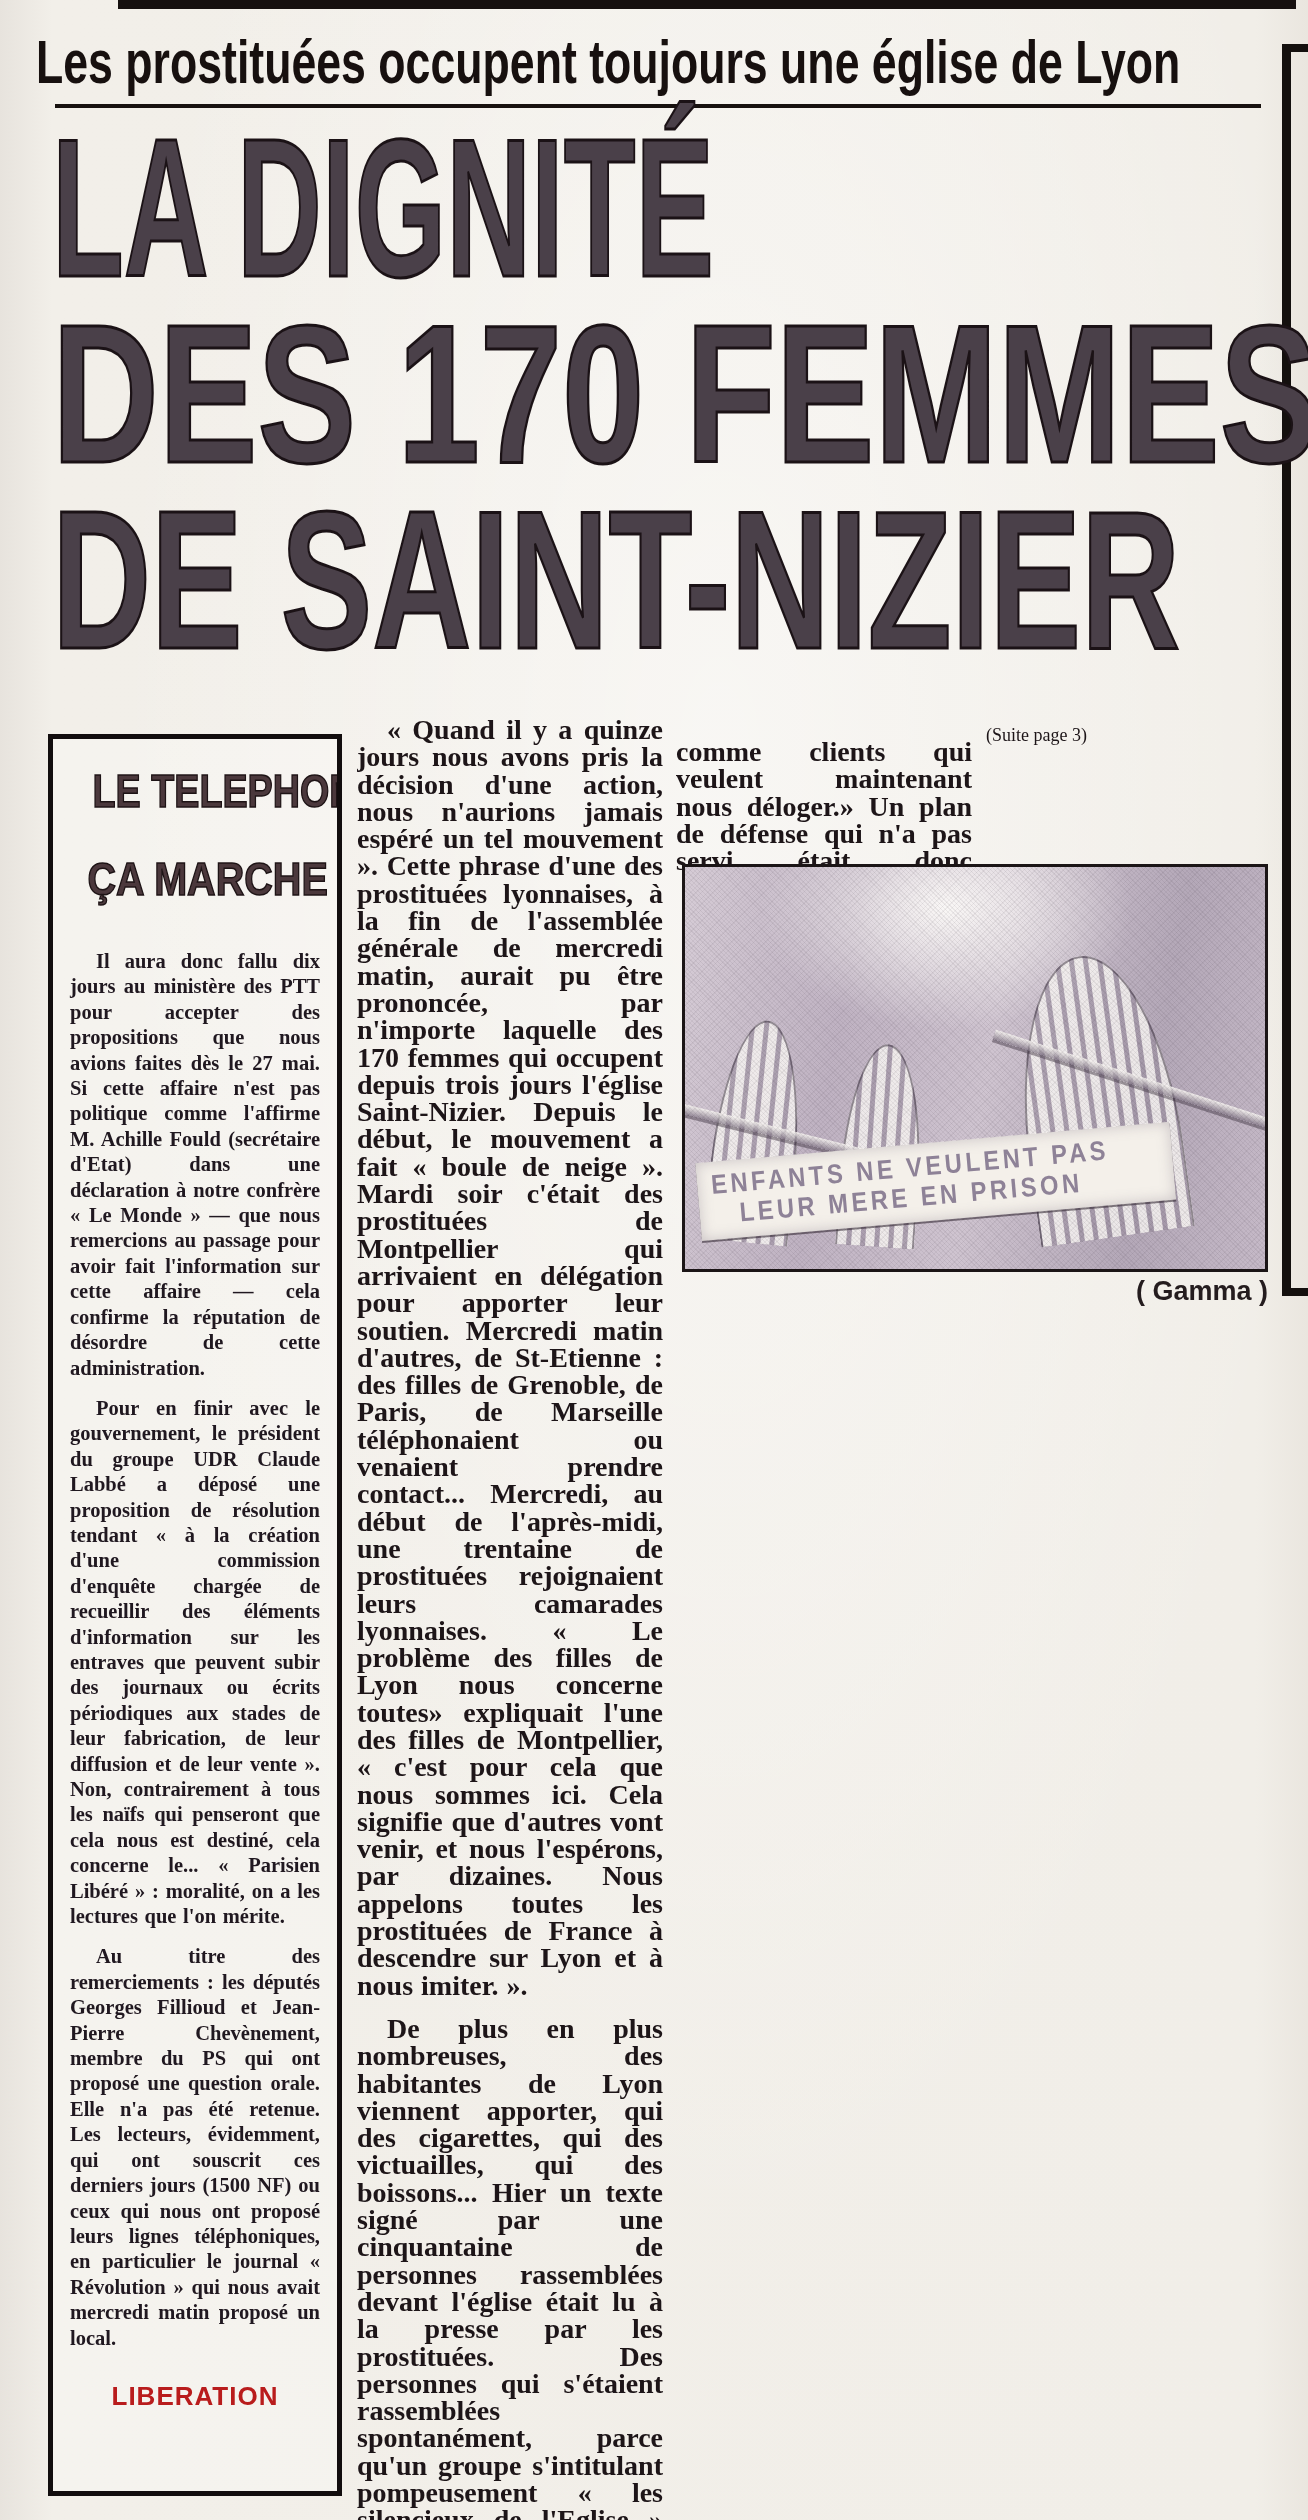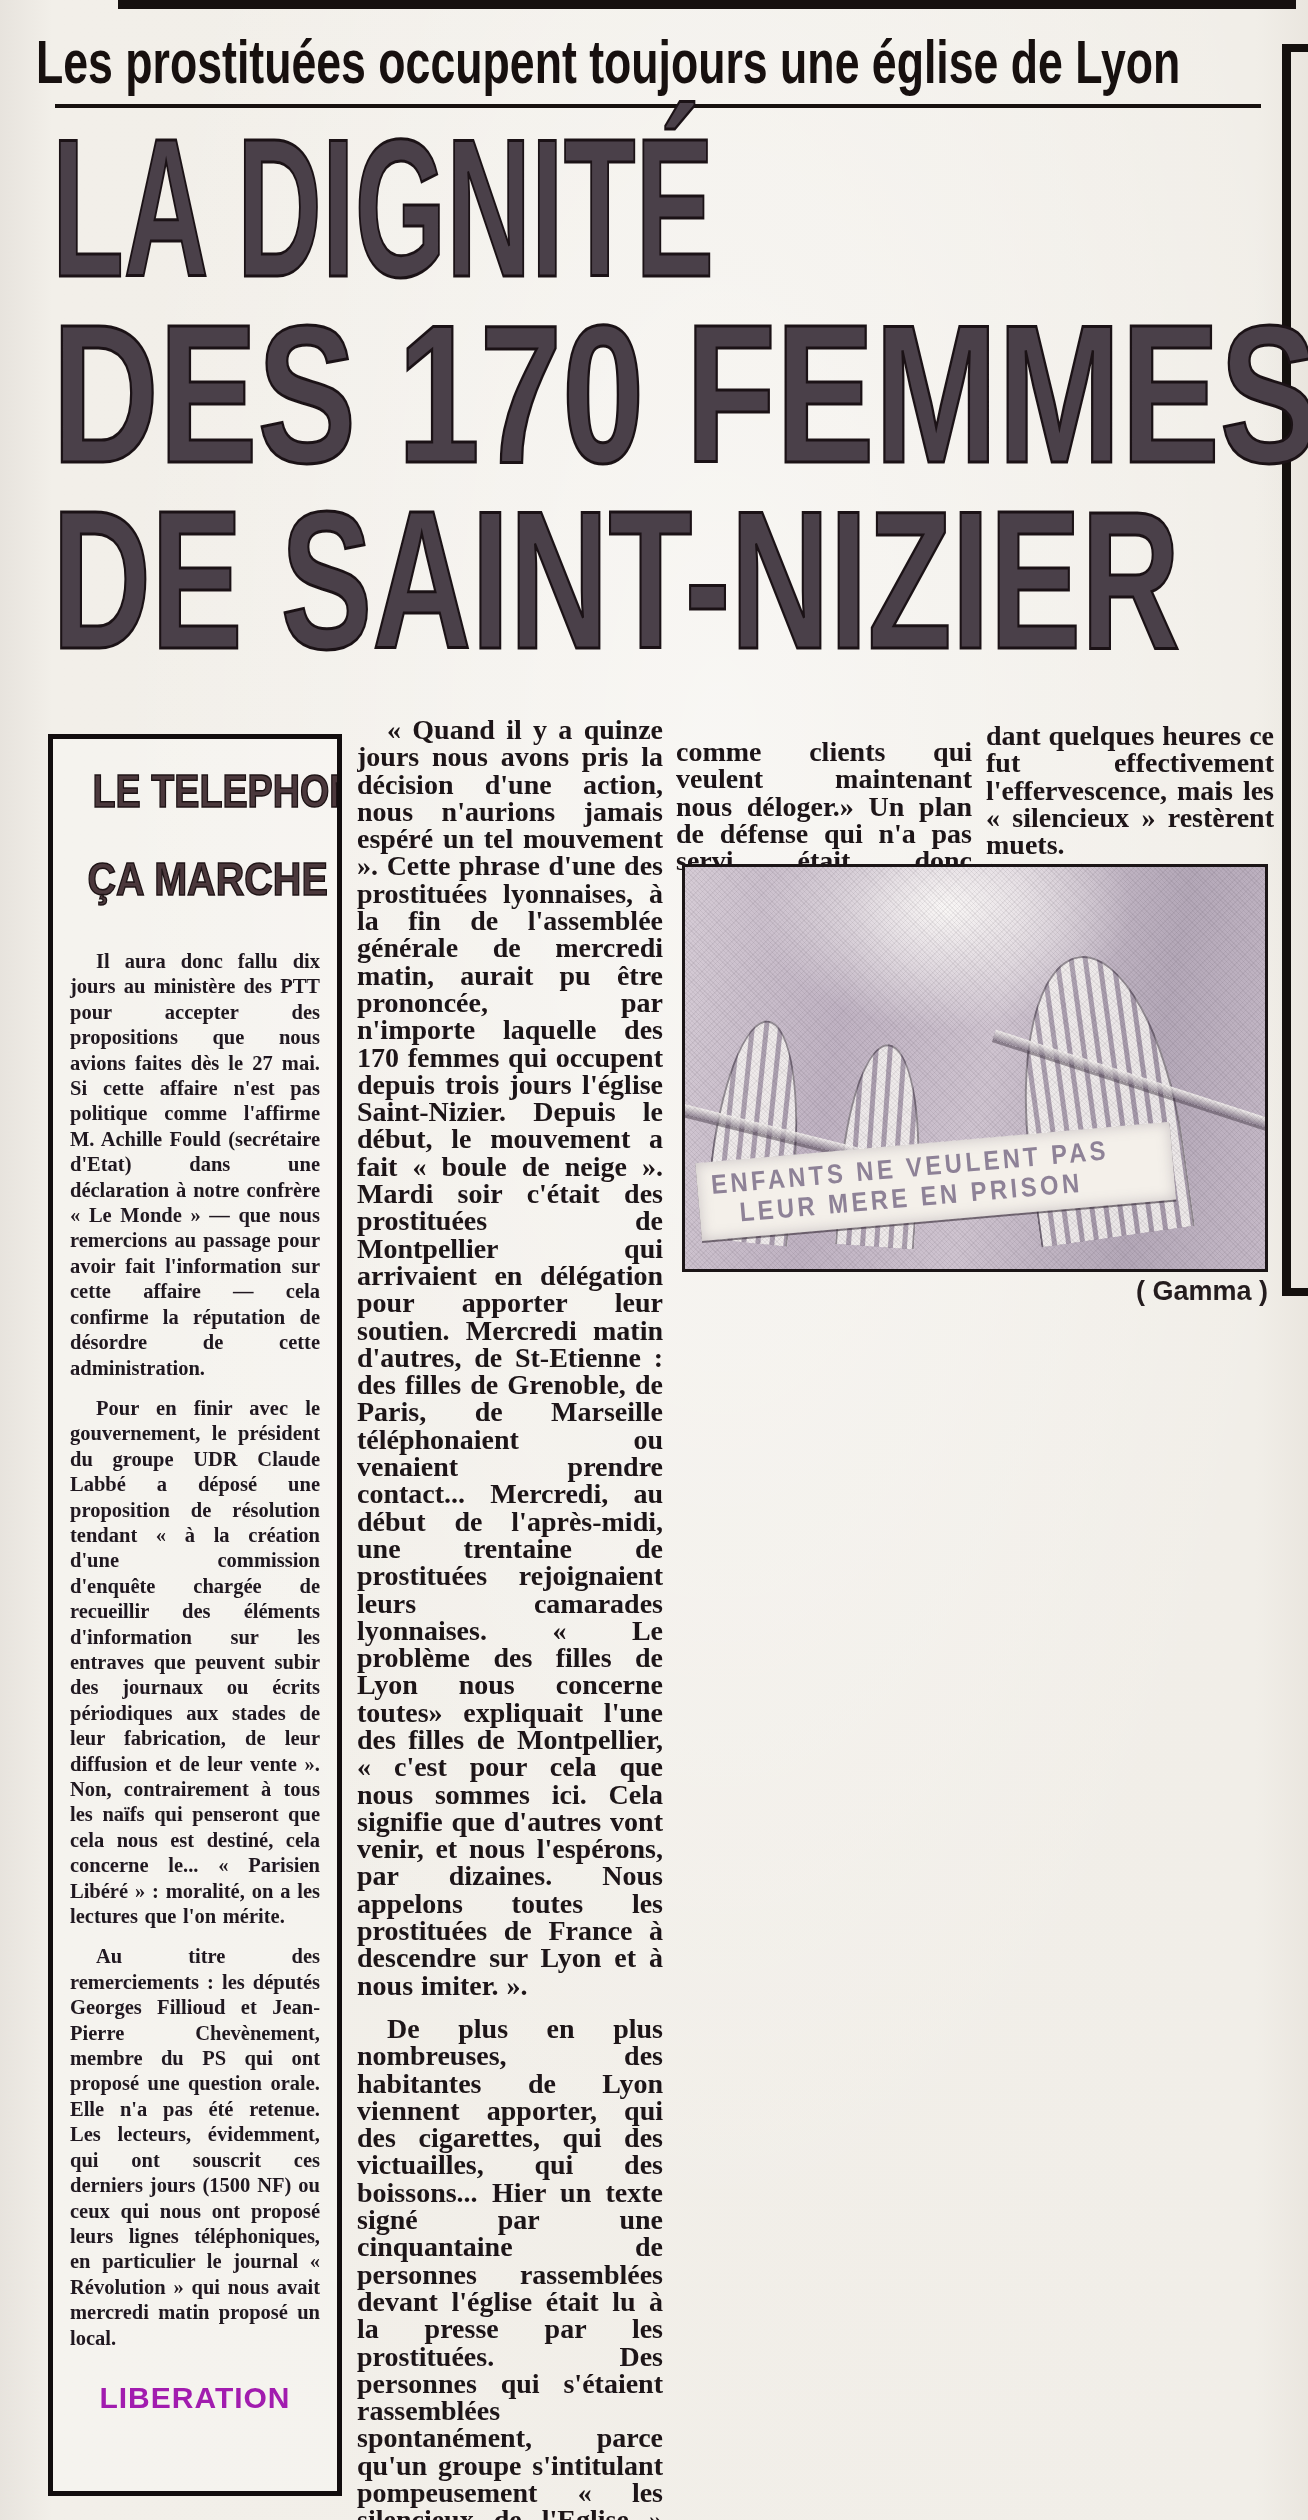--- a/index.html
+++ b/index.html
@@ -43,21 +43,21 @@
   .sb-title{font-family:"Liberation Sans", sans-serif;font-weight:bold;
     font-size:46px;line-height:52px;text-align:center;white-space:nowrap;
     color:#4b383c;-webkit-text-stroke:1.5px #1d1315;}
   .sb-t1{transform:scaleX(.82);}
   .sb-t2{transform:scaleX(.86);margin-top:36px;}
   .sb-body{margin-top:44px;}
   .sb-body p{font-size:20.5px;line-height:25.4px;font-weight:bold;
     text-align:justify;text-indent:26px;margin:0 0 15px 0;word-spacing:1.5px;}
   .sb-sig{margin-top:30px;text-align:center;
     font-family:"Liberation Sans", sans-serif;font-weight:bold;
-    font-size:30px;letter-spacing:1px;color:#a21caf;}
+    font-size:26px;letter-spacing:1px;color:#b91c1c;}
 
   
   .col{overflow:hidden;}
   .col p{font-size:28px;line-height:27.3px;font-weight:bold;
     text-align:justify;text-indent:30px;margin:0 0 16px 0;word-spacing:1px;color:#1d1518;}
   .col2{left:357px;top:716px;width:306px;height:1804px;}
   .col3{left:676px;top:722px;width:296px;height:140px;margin-top:16px;}
   .col3 p{text-indent:0;}
   .col4{left:986px;top:722px;width:288px;height:150px;}
   .col4 p{text-indent:0;margin-bottom:0;}
@@ -128,21 +128,20 @@
 <div class="abs col col2">
   <p>« Quand il y a quinze jours nous avons pris la décision d'une action, nous n'aurions jamais espéré un tel mouvement ». Cette phrase d'une des prostituées lyonnaises, à la fin de l'assemblée générale de mercredi matin, aurait pu être prononcée, par n'importe laquelle des 170 femmes qui occupent depuis trois jours l'église Saint-Nizier. Depuis le début, le mouvement a fait « boule de neige ». Mardi soir c'était des prostituées de Montpellier qui arrivaient en délégation pour apporter leur soutien. Mercredi matin d'autres, de St-Etienne : des filles de Grenoble, de Paris, de Marseille téléphonaient ou venaient prendre contact... Mercredi, au début de l'après-midi, une trentaine de prostituées rejoignaient leurs camarades lyonnaises. « Le problème des filles de Lyon nous concerne toutes» expliquait l'une des filles de Montpellier, « c'est pour cela que nous sommes ici. Cela signifie que d'autres vont venir, et nous l'espérons, par dizaines. Nous appelons toutes les prostituées de France à descendre sur Lyon et à nous imiter. ».</p>
   <p>De plus en plus nombreuses, des habitantes de Lyon viennent apporter, qui des cigarettes, qui des victuailles, qui des boissons... Hier un texte signé par une cinquantaine de personnes rassemblées devant l'église était lu à la presse par les prostituées. Des personnes qui s'étaient rassemblées spontanément, parce qu'un groupe s'intitulant pompeusement « les silencieux de l'Eglise » avait dans un communiqué au journal « Le Progrès » fait savoir que : « Si mercredi à midi les occupantes n'avaient pas vidé les lieux, il les expulseraient». Cet ultimatum fut au centre de toutes les discussions de la journée d'hier. « Ce sont les mêmes qui viennent</p>
 </div>
 
 <div class="abs col col3">
   <p>comme clients qui veulent maintenant nous déloger.» Un plan de défense qui n'a pas servi était donc rapidement mis en œuvre. Pen-</p>
 </div>
 
 <div class="abs col col4">
-  <p>dant quelques heures ce fut effectivement l'effervescence, mais les « silencieux » restèrent muets.</p>
   <div class="suite">(Suite page 3)</div>
 </div>
 
 <div class="abs photo">
   <div class="ph-glow"></div>
   <div class="arch arch1"></div>
   <div class="arch arch2"></div>
   <div class="arch arch3"></div>
   <div class="rail rail1"></div>
   <div class="rail rail2"></div>

